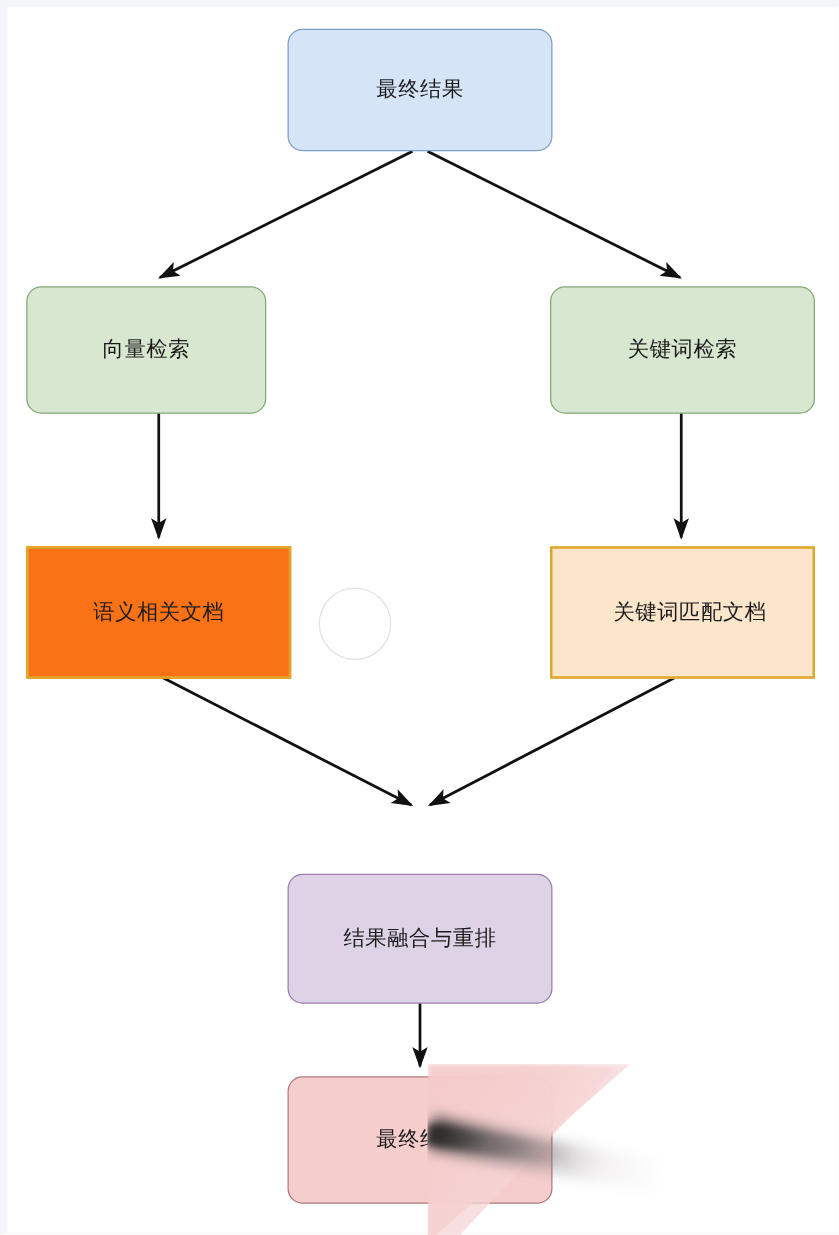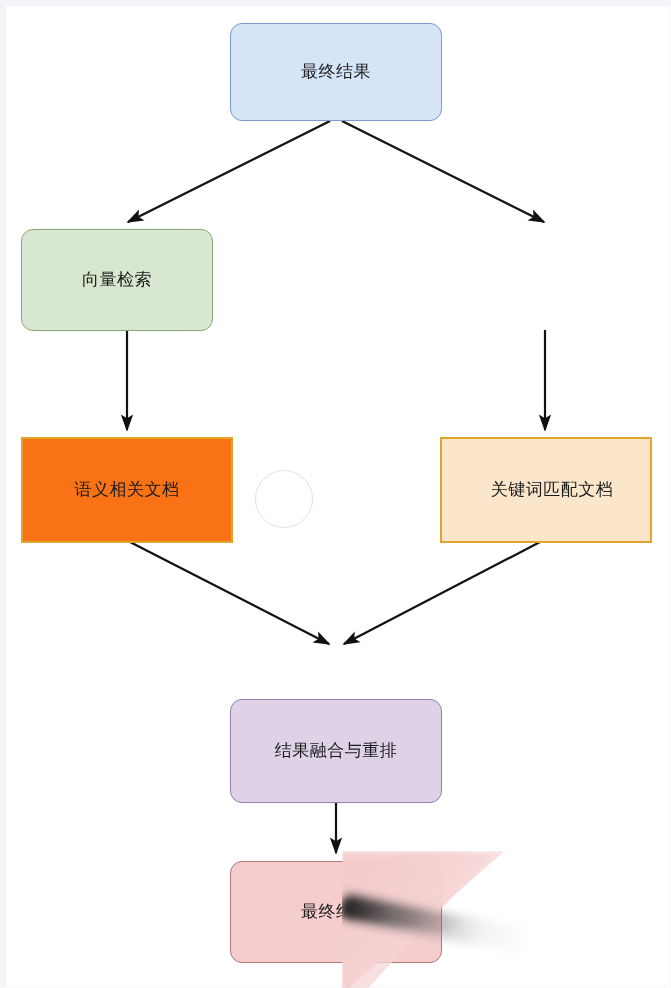--- a/index.html
+++ b/index.html
@@ -227,20 +227,23 @@
   </svg>
 
   <div class="node" id="node-user-query">
     <span class="node-label">最终结果</span>
   </div>
 
   <div class="node" id="node-vector-retrieval">
     <span class="node-label">向量检索</span>
   </div>
 
+  <div class="node" id="node-keyword-retrieval">
+    <span class="node-label">关键词检索</span>
+  </div>
 
   <div class="node" id="node-semantic-docs">
     <span class="node-label">语义相关文档</span>
   </div>
 
   <div class="node" id="node-keyword-docs">
     <span class="node-label">关键词匹配文档</span>
   </div>
 
   <div class="node" id="node-fusion-rerank">

